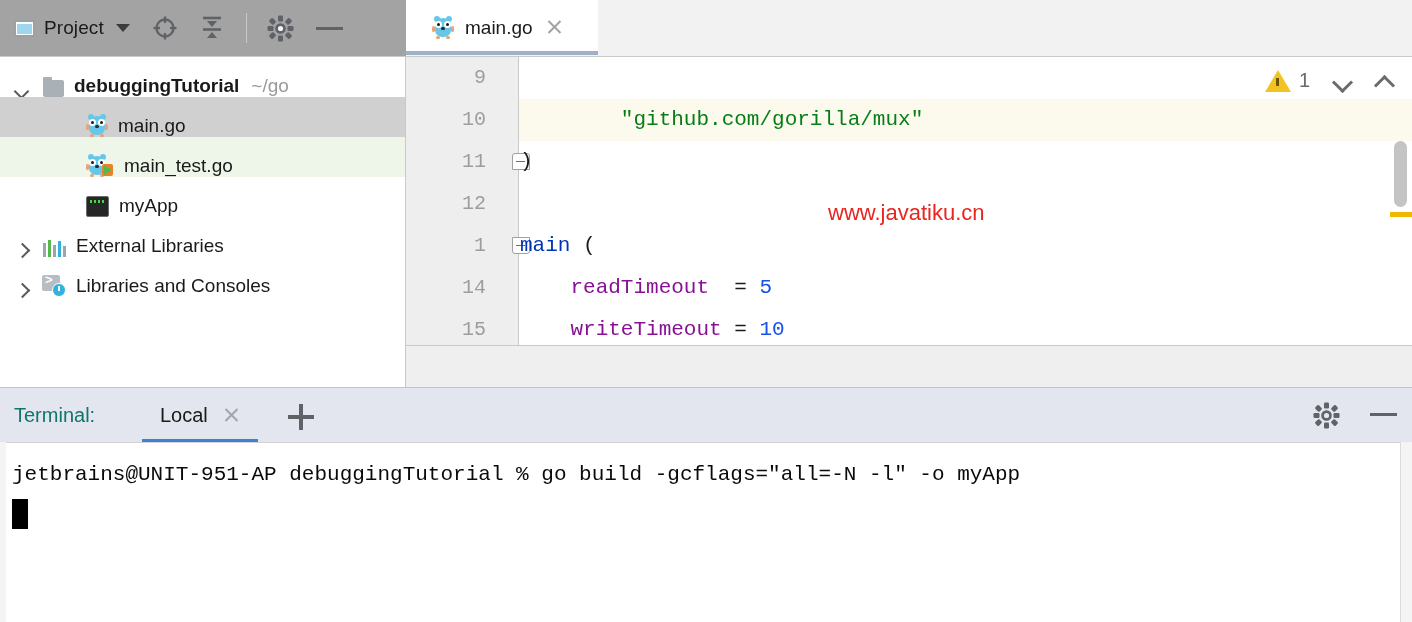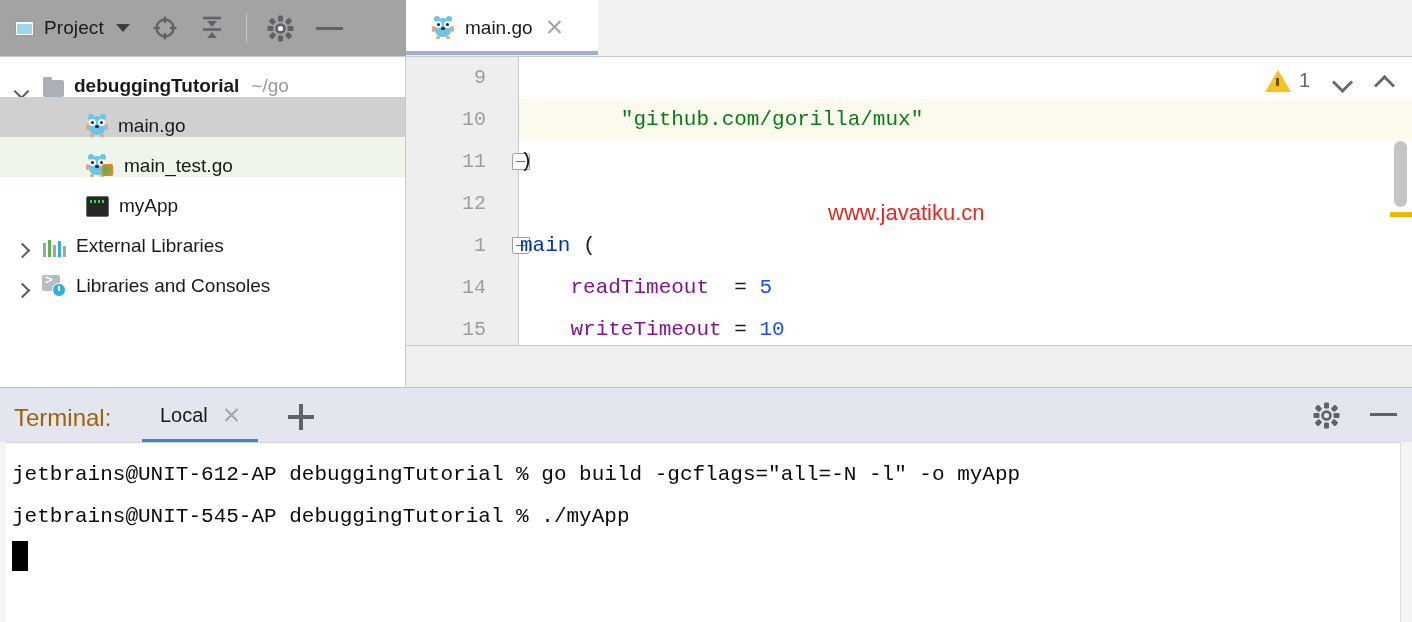--- a/index.html
+++ b/index.html
@@ -240,21 +240,21 @@
   }
   .ed-mark {
     position: absolute; right: 0px; top: 155px; width: 22px; height: 5px; background: #eeb700;
   }
 
   
   .term-head {
     position: absolute; left: 0; top: 387px; width: 1412px; height: 55px;
     background: #e3e6ee; border-top: 1px solid #bfc3cd;
   }
-  .term-title { position: absolute; left: 14px; top: 16px; font-size: 24px; color: #a16207; }
+  .term-title { position: absolute; left: 14px; top: 16px; font-size: 20px; color: #0f766e; }
   .term-tab {
     position: absolute; left: 142px; top: 0; height: 55px; display: flex; align-items: center;
     padding: 0 18px;
   }
   .term-tab::after {
     content: ""; position: absolute; left: 0; right: 0; bottom: 0; height: 4px; background: #3b82d6;
   }
   .term-tab-label { font-size: 20px; color: #1a1a1a; }
   .term-tab-close {
     margin-left: 15px; width: 17px; height: 17px; position: relative; opacity: .45;
@@ -514,21 +514,20 @@
           <rect x="19" y="3.4" width="5" height="6" rx="1.2" transform="rotate(45 21.5 6.4)"></rect>
           <rect x="3" y="17.6" width="5" height="6" rx="1.2" transform="rotate(45 5.5 20.6)"></rect>
         </g>
       </svg>
     </span>
 
     <span class="term-min"></span>
   </div>
 
   <div class="term-body">
-    <div class="tline"><span>jetbrains@UNIT-612-AP debuggingTutorial % go build -gcflags="all=-N -l" -o myApp</span></div>
-    <div class="tline"><span>jetbrains@UNIT-545-AP debuggingTutorial % ./myApp</span></div>
+    <div class="tline"><span>jetbrains@UNIT-951-AP debuggingTutorial % go build -gcflags="all=-N -l" -o myApp</span></div>
     <div class="tline"><span class="tcursor"></span></div>
   </div>
 
   <div class="left-edge"></div>
   <div class="term-scroll"></div>
 
 </div>
 
 </body></html>

